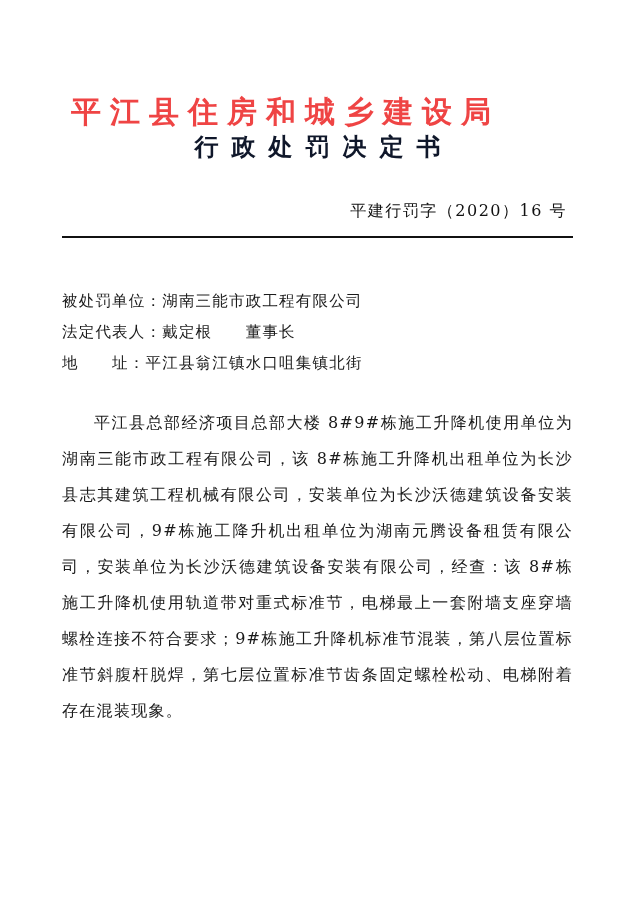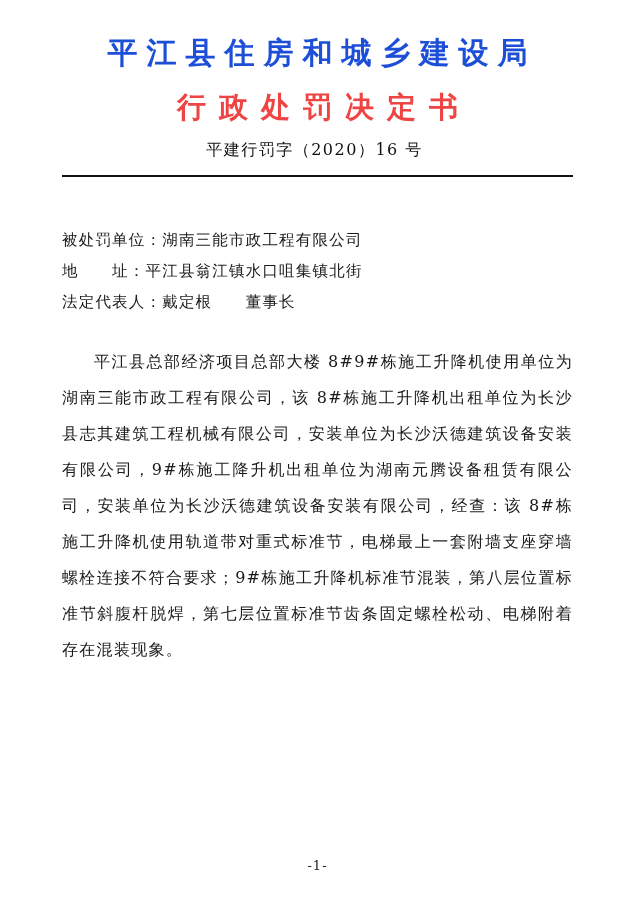--- a/index.html
+++ b/index.html
@@ -15,44 +15,43 @@
     overflow: hidden;
   }
   .page {
     position: relative;
     width: 635px;
     height: 897px;
     box-sizing: border-box;
     padding: 0 62px;
   }
   .doc-title {
-    text-align: center;
+    text-align: left;
     font-size: 30px;
     letter-spacing: 9px;
     font-weight: 600;
-    margin-top: 34px;
+    margin-top: 93px;
     line-height: 1.25;
-    color: #1d4ed8;
+    color: #ef4444;
     font-family: "DejaVu Serif", "Liberation Serif", serif;
     text-indent: 9px;
   }
   .doc-subtitle {
     text-align: center;
-    font-size: 29px;
+    font-size: 24px;
     letter-spacing: 13px;
     font-weight: 600;
-    margin-top: 16px;
-    color: #ef4444;
+    color: #0f172a;
     text-indent: 13px;
   }
   .doc-number {
-    text-align: center;
+    text-align: right;
     font-size: 16px;
     letter-spacing: 1.5px;
-    margin-top: 12px;
+    margin-top: 38px;
     padding-right: 6px;
     color: #111;
   }
   .rule {
     border: none;
     border-top: 2px solid #111;
     margin: 14px 0 0 0;
     height: 0;
   }
   .meta {
@@ -98,22 +97,22 @@
   <div class="doc-title">平江县住房和城乡建设局</div>
 
   <div class="doc-subtitle">行政处罚决定书</div>
 
   <div class="doc-number">平建行罚字（2020）16 号</div>
 
   <hr class="rule">
 
   <div class="meta">
     <div class="meta-row">被处罚单位：湖南三能市政工程有限公司</div>
+    <div class="meta-row">法定代表人：戴定根　　董事长</div>
     <div class="meta-row">地　　址：平江县翁江镇水口咀集镇北街</div>
-    <div class="meta-row">法定代表人：戴定根　　董事长</div>
   </div>
 
   <div class="body-text">
     <p class="para">平江县总部经济项目总部大楼 8#9#栋施工升降机使用单位为湖南三能市政工程有限公司，该 8#栋施工升降机出租单位为长沙县志其建筑工程机械有限公司，安装单位为长沙沃德建筑设备安装有限公司，9#栋施工降升机出租单位为湖南元腾设备租赁有限公司，安装单位为长沙沃德建筑设备安装有限公司，经查：该 8#栋施工升降机使用轨道带对重式标准节，电梯最上一套附墙支座穿墙螺栓连接不符合要求；9#栋施工升降机标准节混装，第八层位置标准节斜腹杆脱焊，第七层位置标准节齿条固定螺栓松动、电梯附着存在混装现象。</p>
   </div>
 
   <div class="page-number">-1-</div>
 
 </div>
 

